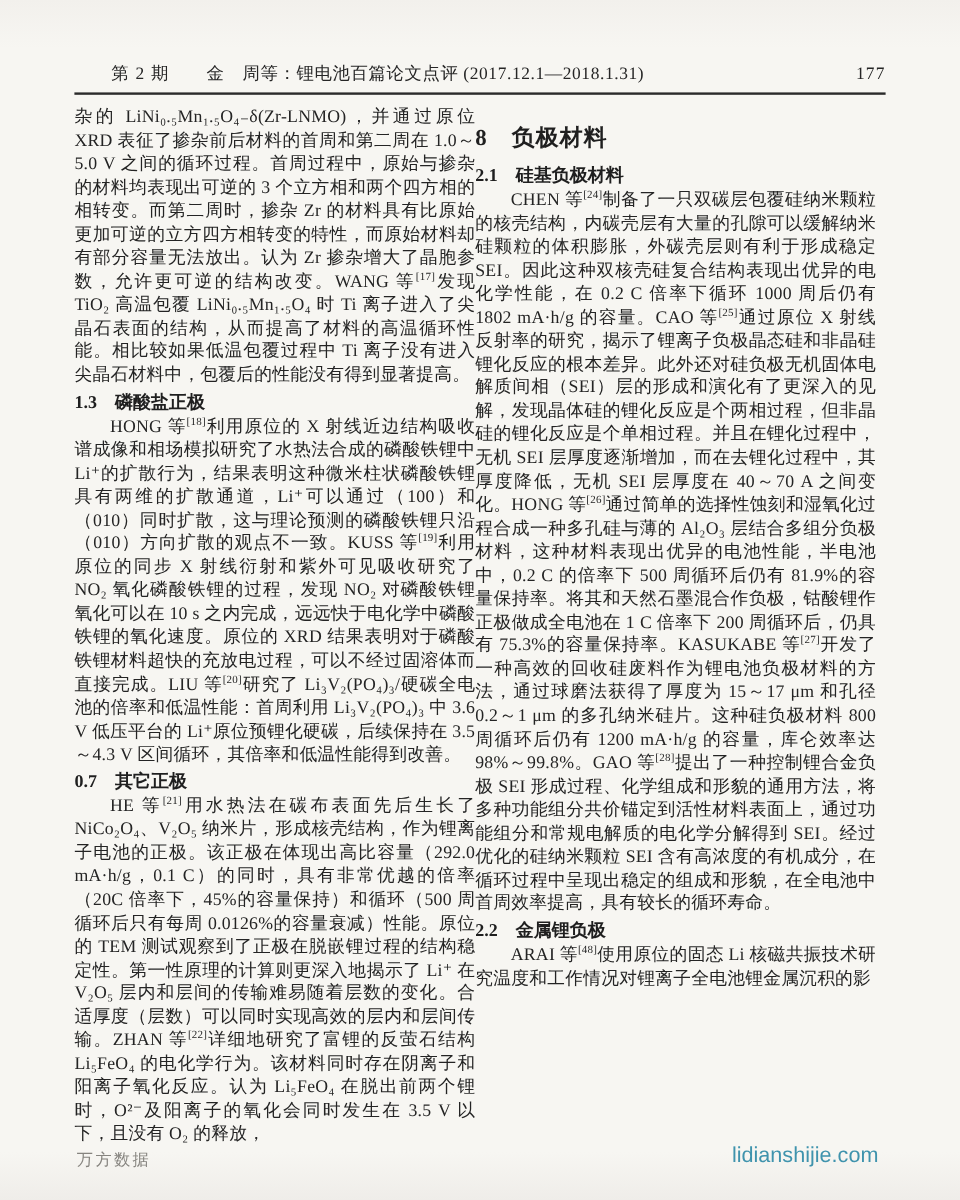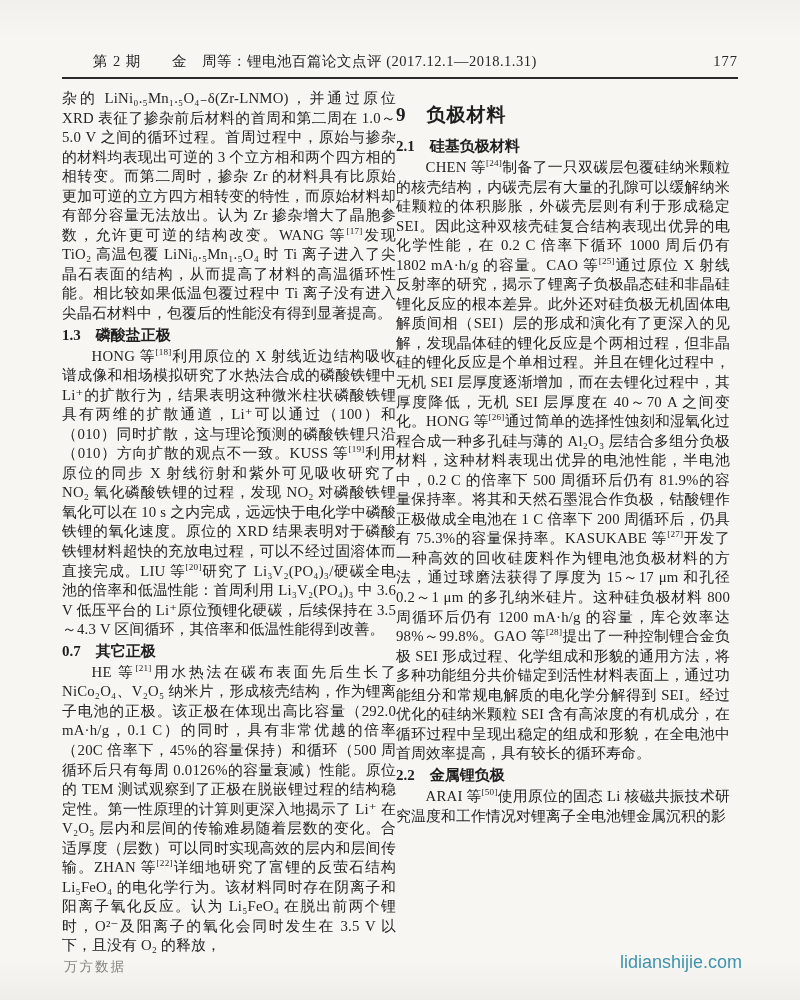--- a/index.html
+++ b/index.html
@@ -55,21 +55,21 @@
     font-size:15px;
     font-weight:bold;
     color:#1f1f1f;
   }
   
   .ft-left{
     position:absolute;left:64px;top:958px;
     font-size:13.5px;color:#86847f;letter-spacing:2px;
   }
   .ft-right{
-    position:absolute;right:58px;top:952px;
+    position:absolute;right:68px;top:952px;
     font-size:18px;color:#3f93ad;
     font-family:"Liberation Sans","DejaVu Sans",sans-serif;
     text-decoration:none;
   }
 </style>
 </head>
 <body>
 
 <div class="page">
 
@@ -82,24 +82,24 @@
 
   <div class="cols">
     <div class="col">
       <p class="body">杂的 LiNi₀.₅Mn₁.₅O₄₋δ(Zr-LNMO)，并通过原位 XRD 表征了掺杂前后材料的首周和第二周在 1.0～5.0 V 之间的循环过程。首周过程中，原始与掺杂的材料均表现出可逆的 3 个立方相和两个四方相的相转变。而第二周时，掺杂 Zr 的材料具有比原始更加可逆的立方四方相转变的特性，而原始材料却有部分容量无法放出。认为 Zr 掺杂增大了晶胞参数，允许更可逆的结构改变。WANG 等<sup>[17]</sup>发现 TiO₂ 高温包覆 LiNi₀.₅Mn₁.₅O₄ 时 Ti 离子进入了尖晶石表面的结构，从而提高了材料的高温循环性能。相比较如果低温包覆过程中 Ti 离子没有进入尖晶石材料中，包覆后的性能没有得到显著提高。</p>
       <p class="h-sub">1.3　磷酸盐正极</p>
       <p class="body indent">HONG 等<sup>[18]</sup>利用原位的 X 射线近边结构吸收谱成像和相场模拟研究了水热法合成的磷酸铁锂中 Li⁺的扩散行为，结果表明这种微米柱状磷酸铁锂具有两维的扩散通道，Li⁺可以通过（100）和（010）同时扩散，这与理论预测的磷酸铁锂只沿（010）方向扩散的观点不一致。KUSS 等<sup>[19]</sup>利用原位的同步 X 射线衍射和紫外可见吸收研究了 NO₂ 氧化磷酸铁锂的过程，发现 NO₂ 对磷酸铁锂氧化可以在 10 s 之内完成，远远快于电化学中磷酸铁锂的氧化速度。原位的 XRD 结果表明对于磷酸铁锂材料超快的充放电过程，可以不经过固溶体而直接完成。LIU 等<sup>[20]</sup>研究了 Li₃V₂(PO₄)₃/硬碳全电池的倍率和低温性能：首周利用 Li₃V₂(PO₄)₃ 中 3.6 V 低压平台的 Li⁺原位预锂化硬碳，后续保持在 3.5～4.3 V 区间循环，其倍率和低温性能得到改善。</p>
       <p class="h-sub">0.7　其它正极</p>
       <p class="body indent">HE 等<sup>[21]</sup>用水热法在碳布表面先后生长了 NiCo₂O₄、V₂O₅ 纳米片，形成核壳结构，作为锂离子电池的正极。该正极在体现出高比容量（292.0 mA·h/g，0.1 C）的同时，具有非常优越的倍率（20C 倍率下，45%的容量保持）和循环（500 周循环后只有每周 0.0126%的容量衰减）性能。原位的 TEM 测试观察到了正极在脱嵌锂过程的结构稳定性。第一性原理的计算则更深入地揭示了 Li⁺ 在 V₂O₅ 层内和层间的传输难易随着层数的变化。合适厚度（层数）可以同时实现高效的层内和层间传输。ZHAN 等<sup>[22]</sup>详细地研究了富锂的反萤石结构 Li₅FeO₄ 的电化学行为。该材料同时存在阴离子和阳离子氧化反应。认为 Li₅FeO₄ 在脱出前两个锂时，O²⁻及阳离子的氧化会同时发生在 3.5 V 以下，且没有 O₂ 的释放，</p>
     </div>
     <div class="col">
-      <p class="h-sec">9　负极材料</p>
+      <p class="h-sec">8　负极材料</p>
       <p class="h-sub">2.1　硅基负极材料</p>
       <p class="body indent">CHEN 等<sup>[24]</sup>制备了一只双碳层包覆硅纳米颗粒的核壳结构，内碳壳层有大量的孔隙可以缓解纳米硅颗粒的体积膨胀，外碳壳层则有利于形成稳定 SEI。因此这种双核壳硅复合结构表现出优异的电化学性能，在 0.2 C 倍率下循环 1000 周后仍有 1802 mA·h/g 的容量。CAO 等<sup>[25]</sup>通过原位 X 射线反射率的研究，揭示了锂离子负极晶态硅和非晶硅锂化反应的根本差异。此外还对硅负极无机固体电解质间相（SEI）层的形成和演化有了更深入的见解，发现晶体硅的锂化反应是个两相过程，但非晶硅的锂化反应是个单相过程。并且在锂化过程中，无机 SEI 层厚度逐渐增加，而在去锂化过程中，其厚度降低，无机 SEI 层厚度在 40～70 A 之间变化。HONG 等<sup>[26]</sup>通过简单的选择性蚀刻和湿氧化过程合成一种多孔硅与薄的 Al₂O₃ 层结合多组分负极材料，这种材料表现出优异的电池性能，半电池中，0.2 C 的倍率下 500 周循环后仍有 81.9%的容量保持率。将其和天然石墨混合作负极，钴酸锂作正极做成全电池在 1 C 倍率下 200 周循环后，仍具有 75.3%的容量保持率。KASUKABE 等<sup>[27]</sup>开发了一种高效的回收硅废料作为锂电池负极材料的方法，通过球磨法获得了厚度为 15～17 μm 和孔径 0.2～1 μm 的多孔纳米硅片。这种硅负极材料 800 周循环后仍有 1200 mA·h/g 的容量，库仑效率达 98%～99.8%。GAO 等<sup>[28]</sup>提出了一种控制锂合金负极 SEI 形成过程、化学组成和形貌的通用方法，将多种功能组分共价锚定到活性材料表面上，通过功能组分和常规电解质的电化学分解得到 SEI。经过优化的硅纳米颗粒 SEI 含有高浓度的有机成分，在循环过程中呈现出稳定的组成和形貌，在全电池中首周效率提高，具有较长的循环寿命。</p>
       <p class="h-sub">2.2　金属锂负极</p>
-      <p class="body indent">ARAI 等<sup>[50]</sup>使用原位的固态 Li 核磁共振技术研究温度和工作情况对锂离子全电池锂金属沉积的影</p>
+      <p class="body indent">ARAI 等<sup>[48]</sup>使用原位的固态 Li 核磁共振技术研究温度和工作情况对锂离子全电池锂金属沉积的影</p>
     </div>
   </div>
 
   <span class="ft-left">万方数据</span>
   <a class="ft-right" href="#">lidianshijie.com</a>
 
 </div>
 
 </body></html>

